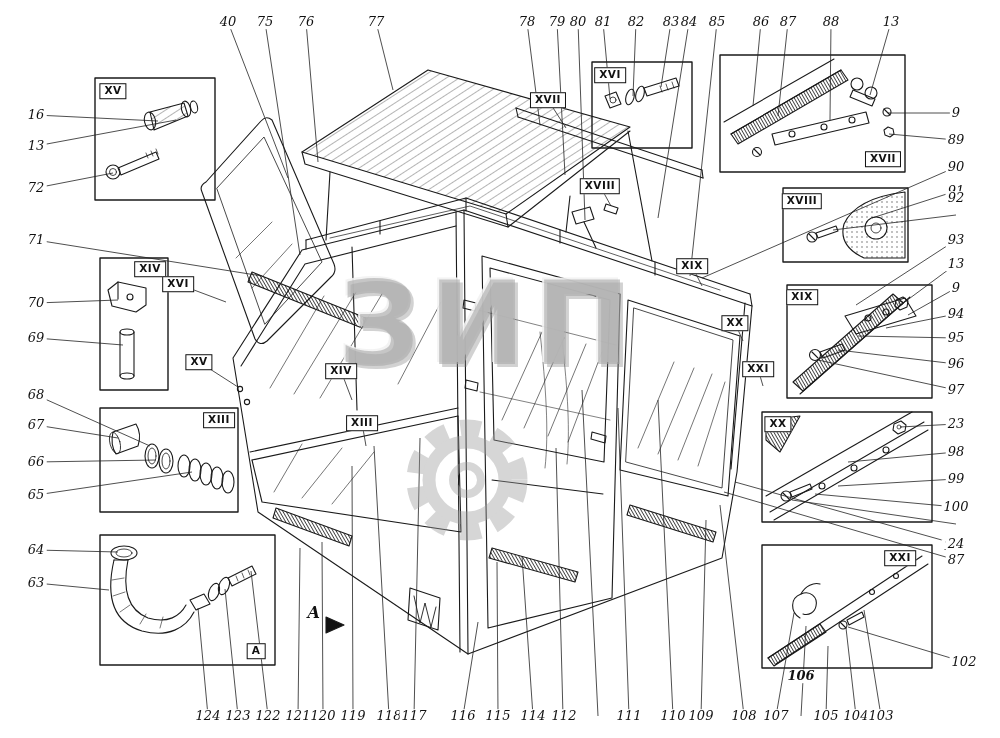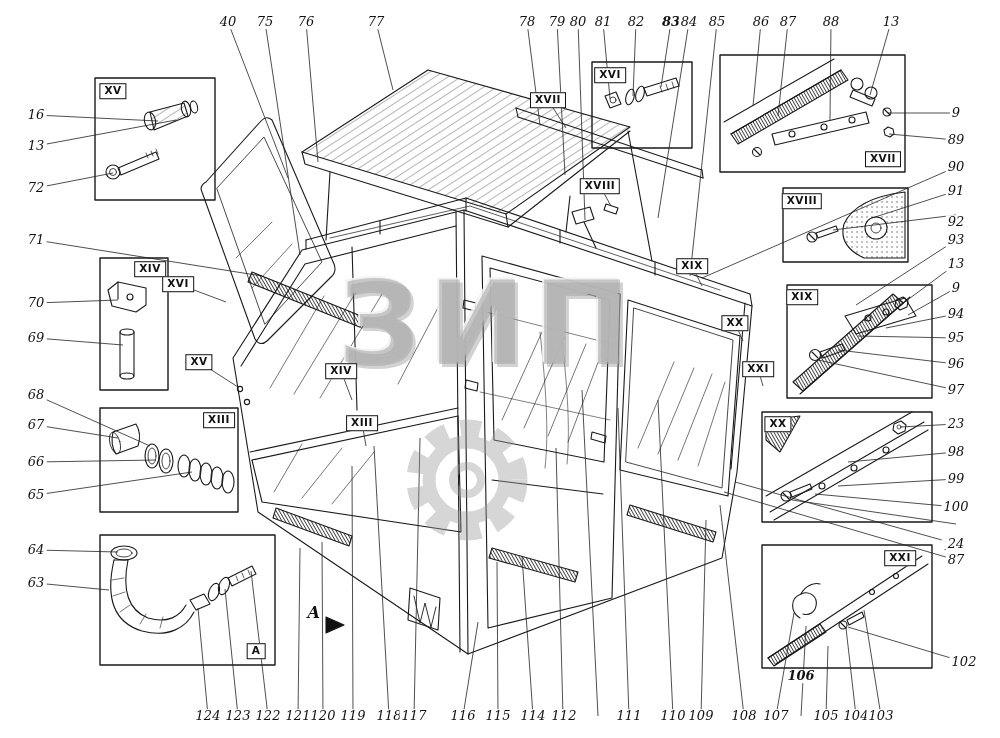--- a/index.html
+++ b/index.html
@@ -398,32 +398,32 @@
 <div id="label-layer">
       <div class="num" style="left: 228px; top: 22px;">40</div>
       <div class="num" style="left: 265px; top: 22px;">75</div>
       <div class="num" style="left: 306px; top: 22px;">76</div>
       <div class="num" style="left: 376px; top: 22px;">77</div>
       <div class="num" style="left: 527px; top: 22px;">78</div>
       <div class="num" style="left: 557px; top: 22px;">79</div>
       <div class="num" style="left: 578px; top: 22px;">80</div>
       <div class="num" style="left: 603px; top: 22px;">81</div>
       <div class="num" style="left: 636px; top: 22px;">82</div>
-      <div class="num" style="left: 671px; top: 22px; font-weight: bold;">83</div>
+      <div class="num" style="left: 671px; top: 22px;">83</div>
       <div class="num" style="left: 689px; top: 22px;">84</div>
       <div class="num" style="left: 717px; top: 22px;">85</div>
       <div class="num" style="left: 761px; top: 22px;">86</div>
       <div class="num" style="left: 788px; top: 22px;">87</div>
       <div class="num" style="left: 831px; top: 22px;">88</div>
       <div class="num" style="left: 891px; top: 22px;">13</div>
       <div class="num" style="left: 956px; top: 113px;">9</div>
       <div class="num" style="left: 956px; top: 140px;">89</div>
       <div class="num" style="left: 956px; top: 167px;">90</div>
       <div class="num" style="left: 956px; top: 191px;">91</div>
-      <div class="num" style="left: 956px; top: 198px; margin-top: 24px;">92</div>
+      <div class="num" style="left: 956px; top: 198px;">92</div>
       <div class="num" style="left: 956px; top: 240px;">93</div>
       <div class="num" style="left: 956px; top: 264px;">13</div>
       <div class="num" style="left: 956px; top: 288px;">9</div>
       <div class="num" style="left: 956px; top: 314px;">94</div>
       <div class="num" style="left: 956px; top: 338px;">95</div>
       <div class="num" style="left: 956px; top: 364px;">96</div>
       <div class="num" style="left: 956px; top: 390px;">97</div>
       <div class="num" style="left: 956px; top: 424px;">23</div>
       <div class="num" style="left: 956px; top: 452px;">98</div>
       <div class="num" style="left: 956px; top: 479px;">99</div>

